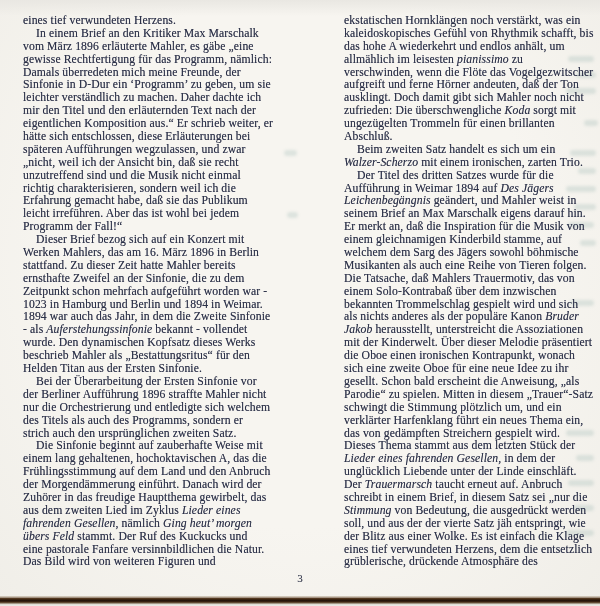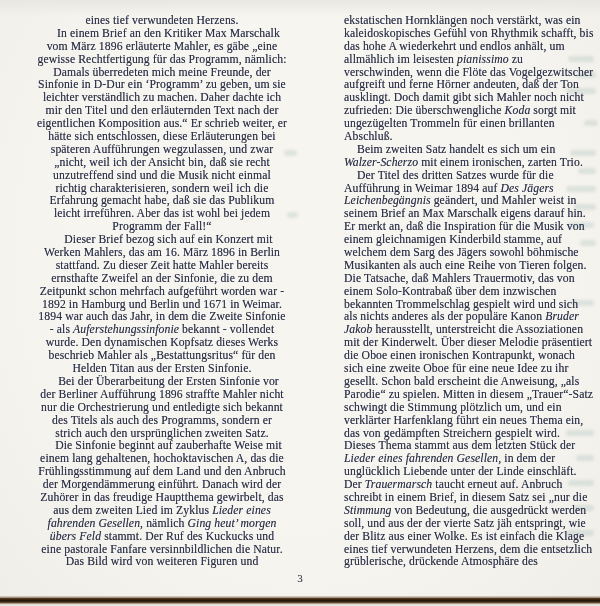--- a/index.html
+++ b/index.html
@@ -12,21 +12,21 @@
     background-color:#f5f3ee;
     font-family:"Liberation Serif","DejaVu Serif",serif;
   }
   .col{
     position:absolute;top:15px;
     color:#2c3149;
     font-size:11.7px;line-height:12.9px;
     text-shadow:0 0 0.5px rgba(44,49,73,0.55);
     letter-spacing:0.1px;
   }
-  .col-left{left:23px;width:278px;text-align:center;}
+  .col-left{left:23px;width:278px;}
   .col-right{left:310px;width:282px;margin-left:34px;}
   .ln{white-space:nowrap;height:12.9px;}
   .ln.ind{padding-left:13px;}
   .ln i{font-style:italic;}
   .page-number{
     position:absolute;top:572px;left:0;width:600px;text-align:center;
     font-size:11px;color:#3d4254;text-shadow:0 0 0.5px rgba(61,66,84,0.5);
   }
   .bottom-edge{
     position:absolute;left:0;top:596px;width:600px;height:10px;
@@ -79,29 +79,29 @@
       <div class="ln"><span>unzutreffend sind und die Musik nicht einmal</span></div>
       <div class="ln"><span>richtig charakterisieren, sondern weil ich die</span></div>
       <div class="ln"><span>Erfahrung gemacht habe, daß sie das Publikum</span></div>
       <div class="ln"><span>leicht irreführen. Aber das ist wohl bei jedem</span></div>
       <div class="ln"><span>Programm der Fall!“</span></div>
       <div class="ln ind"><span>Dieser Brief bezog sich auf ein Konzert mit</span></div>
       <div class="ln"><span>Werken Mahlers, das am 16. März 1896 in Berlin</span></div>
       <div class="ln"><span>stattfand. Zu dieser Zeit hatte Mahler bereits</span></div>
       <div class="ln"><span>ernsthafte Zweifel an der Sinfonie, die zu dem</span></div>
       <div class="ln"><span>Zeitpunkt schon mehrfach aufgeführt worden war -</span></div>
-      <div class="ln"><span>1892 in Hamburg und Berlin und 1671 in Weimar.</span></div>
+      <div class="ln"><span>1023 in Hamburg und Berlin und 1894 in Weimar.</span></div>
       <div class="ln"><span>1894 war auch das Jahr, in dem die Zweite Sinfonie</span></div>
       <div class="ln"><span>- als </span><i>Auferstehungssinfonie</i><span> bekannt - vollendet</span></div>
       <div class="ln"><span>wurde. Den dynamischen Kopfsatz dieses Werks</span></div>
       <div class="ln"><span>beschrieb Mahler als „Bestattungsritus“ für den</span></div>
       <div class="ln"><span>Helden Titan aus der Ersten Sinfonie.</span></div>
       <div class="ln ind"><span>Bei der Überarbeitung der Ersten Sinfonie vor</span></div>
       <div class="ln"><span>der Berliner Aufführung 1896 straffte Mahler nicht</span></div>
-      <div class="ln"><span>nur die Orchestrierung und entledigte sich bekannt</span></div>
+      <div class="ln"><span>nur die Orchestrierung und entledigte sich welchem</span></div>
       <div class="ln"><span>des Titels als auch des Programms, sondern er</span></div>
       <div class="ln"><span>strich auch den ursprünglichen zweiten Satz.</span></div>
       <div class="ln ind"><span>Die Sinfonie beginnt auf zauberhafte Weise mit</span></div>
       <div class="ln"><span>einem lang gehaltenen, hochoktavischen A, das die</span></div>
       <div class="ln"><span>Frühlingsstimmung auf dem Land und den Anbruch</span></div>
       <div class="ln"><span>der Morgendämmerung einführt. Danach wird der</span></div>
       <div class="ln"><span>Zuhörer in das freudige Hauptthema gewirbelt, das</span></div>
       <div class="ln"><span>aus dem zweiten Lied im Zyklus </span><i>Lieder eines</i></div>
       <div class="ln"><i>fahrenden Gesellen</i><span>, nämlich </span><i>Ging heut’ morgen</i></div>
       <div class="ln"><i>übers Feld</i><span>  stammt. Der Ruf des Kuckucks und</span></div>

